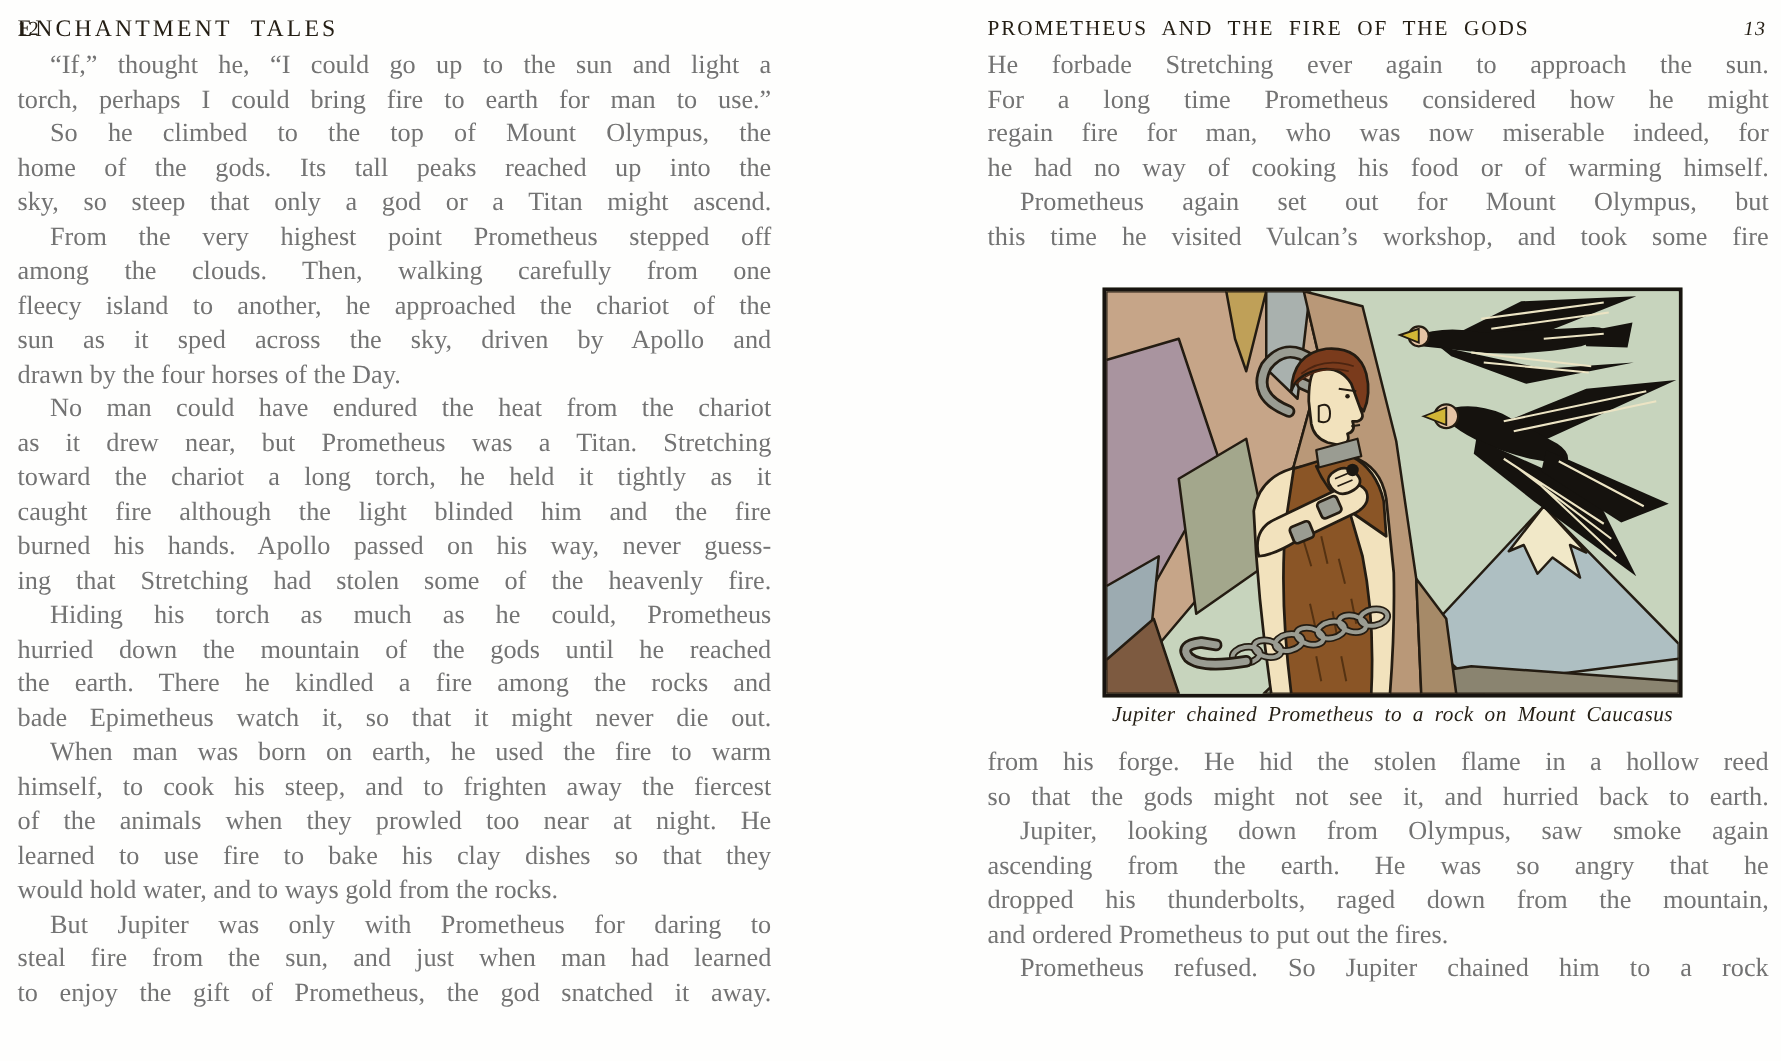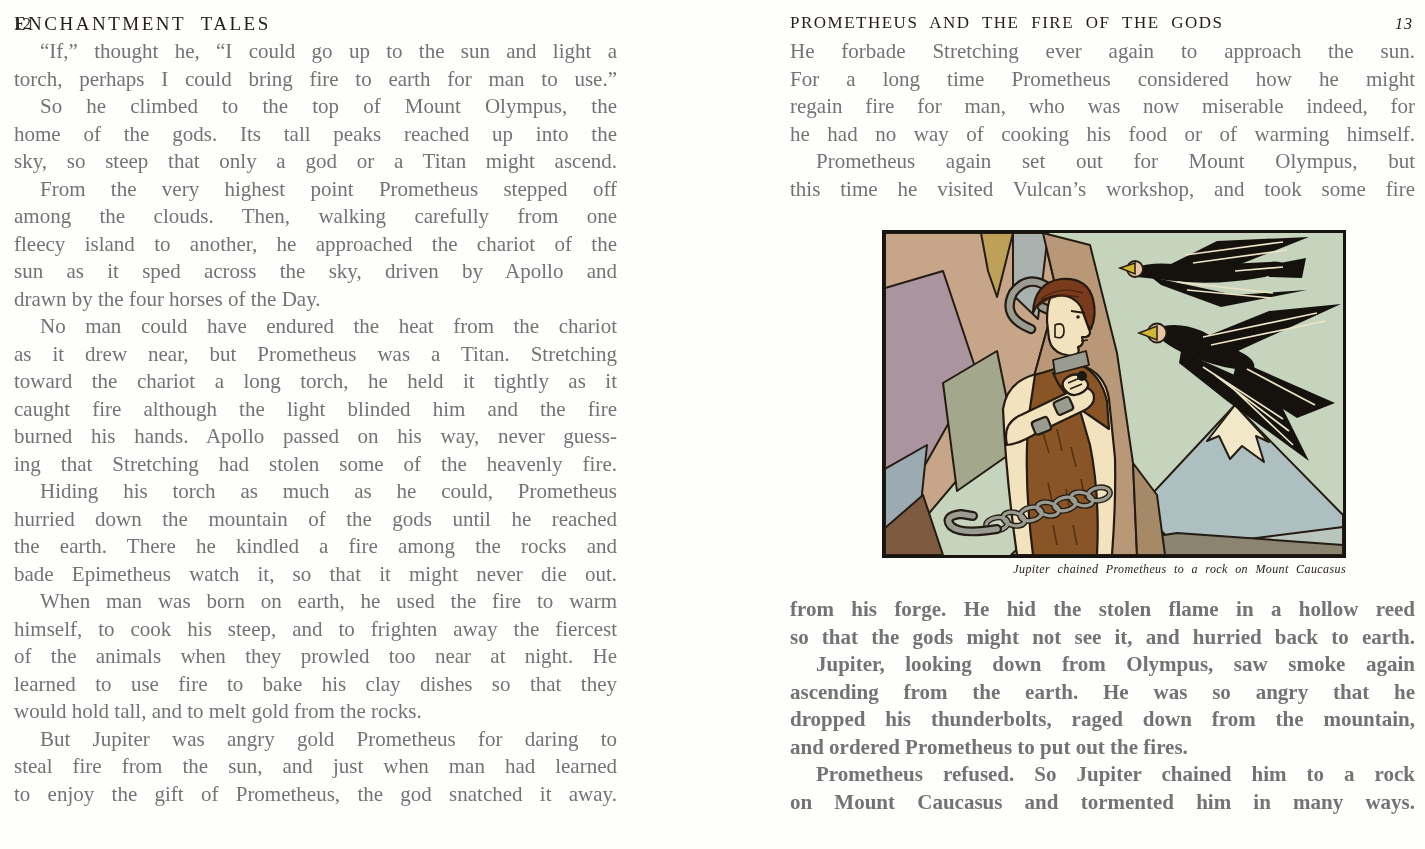--- a/index.html
+++ b/index.html
@@ -16,37 +16,37 @@
   #left-page .pagenum{left:0;}
   #right-page .pagenum{right:2px;font-style:italic;}
   .running-header{
     position:absolute;top:13px;left:0;right:0;text-align:left;
     font-size:19px;letter-spacing:2.5px;word-spacing:8px;color:#241e14;
   }
   #right-page .running-header{font-size:17px;letter-spacing:1.5px;word-spacing:6px;}
   .body-block{position:absolute;left:0;right:0;}
   #left-body{top:38px;}
   #right-body-top{top:38px;}
-  #right-body-bottom{top:596px;font-weight:bold;}
+  #right-body-bottom{top:596px;}
   .para{margin:0;}
   .line{
     line-height:27.5px;font-size:21px;
     text-align:justify;text-align-last:justify;text-justify:inter-word;
     white-space:normal;color:#737373;
   }
   .line.indent{text-indent:26px;}
   .line.ragged{text-align-last:left;}
   #illustration-box{
     position:absolute;left:92px;top:230px;width:458px;height:322px;
     border:3px solid #181410;background:var(--sky,#c8d4bd);
   }
   #illustration-box svg{display:block;width:458px;height:322px;}
   #illustration-caption{
-    position:absolute;left:92px;top:562px;width:464px;text-align:right;
-    font-style:italic;font-size:12px;letter-spacing:0.4px;word-spacing:4px;color:#262016;
+    position:absolute;left:92px;top:562px;width:464px;text-align:center;
+    font-style:italic;font-size:17px;letter-spacing:0.4px;word-spacing:4px;color:#262016;
   }
   .outl{stroke:var(--outline,#241c12);}
 </style>
 </head>
 <body>
 
 <div class="page" id="left-page">
   <div class="pagenum">12</div>
   <div class="running-header">ENCHANTMENT TALES</div>
   <div class="body-block" id="left-body">
@@ -78,24 +78,24 @@
         <div class="line indent">Hiding his torch as much as he could, Prometheus</div>
         <div class="line">hurried down the mountain of the gods until he reached</div>
         <div class="line">the earth. There he kindled a fire among the rocks and</div>
         <div class="line">bade Epimetheus watch it, so that it might never die out.</div>
       </div>
       <div class="para">
         <div class="line indent">When man was born on earth, he used the fire to warm</div>
         <div class="line">himself, to cook his steep, and to frighten away the fiercest</div>
         <div class="line">of the animals when they prowled too near at night. He</div>
         <div class="line">learned to use fire to bake his clay dishes so that they</div>
-        <div class="line ragged">would hold tall, and to melt gold from the rocks.</div>
-      </div>
-      <div class="para">
-        <div class="line indent">But Jupiter was angry gold Prometheus for daring to</div>
+        <div class="line ragged">would hold water, and to ways gold from the rocks.</div>
+      </div>
+      <div class="para">
+        <div class="line indent">But Jupiter was only with Prometheus for daring to</div>
         <div class="line">steal fire from the sun, and just when man had learned</div>
         <div class="line">to enjoy the gift of Prometheus, the god snatched it away.</div>
       </div>
     </div>
 </div>
 
 <div class="page" id="right-page">
   <div class="pagenum">13</div>
   <div class="running-header">PROMETHEUS AND THE FIRE OF THE GODS</div>
   <div class="body-block" id="right-body-top">
@@ -231,16 +231,15 @@
         <div class="line">so that the gods might not see it, and hurried back to earth.</div>
       </div>
       <div class="para">
         <div class="line indent">Jupiter, looking down from Olympus, saw smoke again</div>
         <div class="line">ascending from the earth. He was so angry that he</div>
         <div class="line">dropped his thunderbolts, raged down from the mountain,</div>
         <div class="line ragged">and ordered Prometheus to put out the fires.</div>
       </div>
       <div class="para">
         <div class="line indent">Prometheus refused. So Jupiter chained him to a rock</div>
-        <div class="line">on Mount Caucasus and tormented him in many ways.</div>
       </div>
     </div>
 </div>
 
 </body></html>

